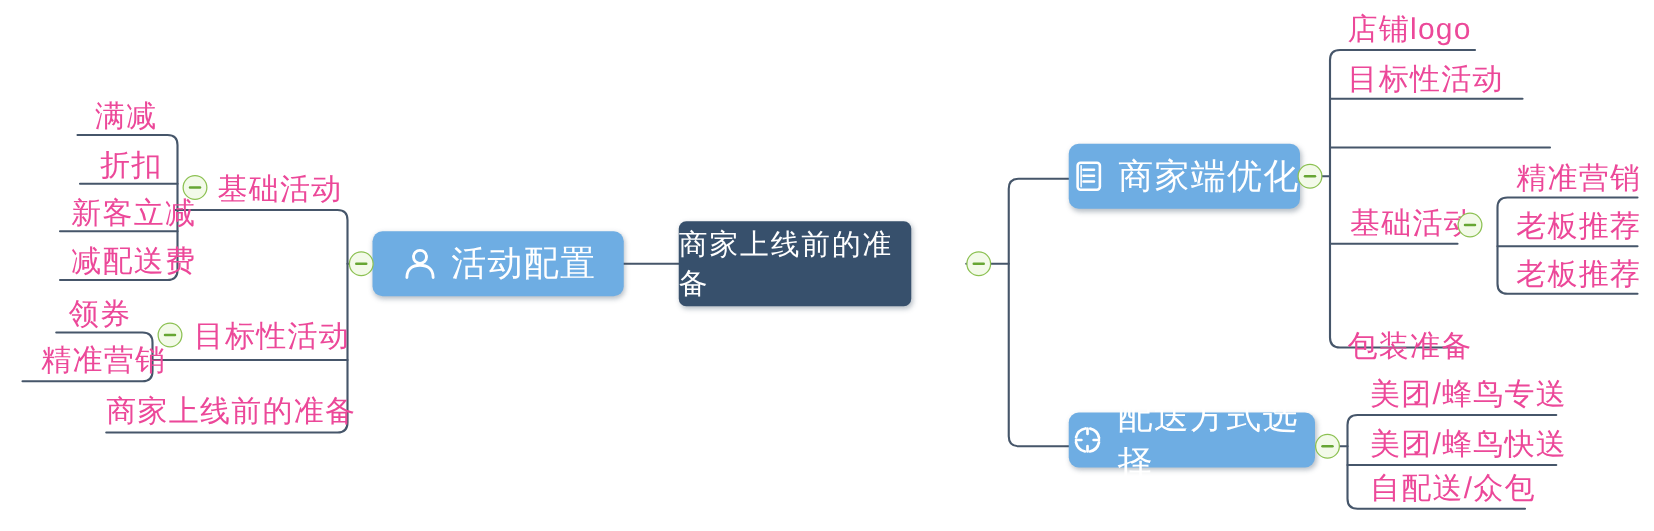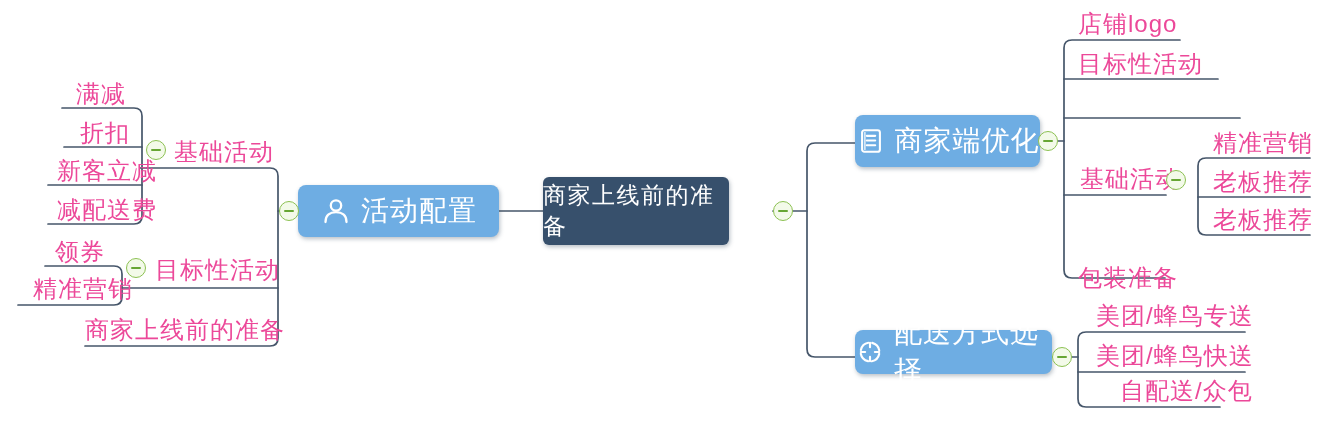--- a/index.html
+++ b/index.html
@@ -114,21 +114,21 @@
   <div class="tlabel" style="left:1078px;top:12px;">店铺logo</div>
   <div class="tlabel" style="left:1078px;top:52px;">目标性活动</div>
   <div class="tlabel" style="left:1080px;top:167px;">基础活动</div>
   <div class="tlabel" style="left:1213px;top:131px;">精准营销</div>
   <div class="tlabel" style="left:1213px;top:170px;">老板推荐</div>
   <div class="tlabel" style="left:1213px;top:208px;">老板推荐</div>
   <div class="tlabel" style="left:1078px;top:266px;">包装准备</div>
 
   <div class="tlabel" style="left:1096px;top:344px;">美团/蜂鸟快送</div>
   <div class="tlabel" style="left:1096px;top:304px;">美团/蜂鸟专送</div>
-  <div class="tlabel" style="left:1096px;top:379px;margin-left:24px;">自配送/众包</div>
+  <div class="tlabel" style="left:1096px;top:379px;">自配送/众包</div>
 
   <div class="collapse" style="left:279px;top:201px;">
       <span class="bar"></span>
     </div>
   <div class="collapse" style="left:146px;top:140px;">
       <span class="bar"></span>
     </div>
   <div class="collapse" style="left:126px;top:258px;">
       <span class="bar"></span>
     </div>

